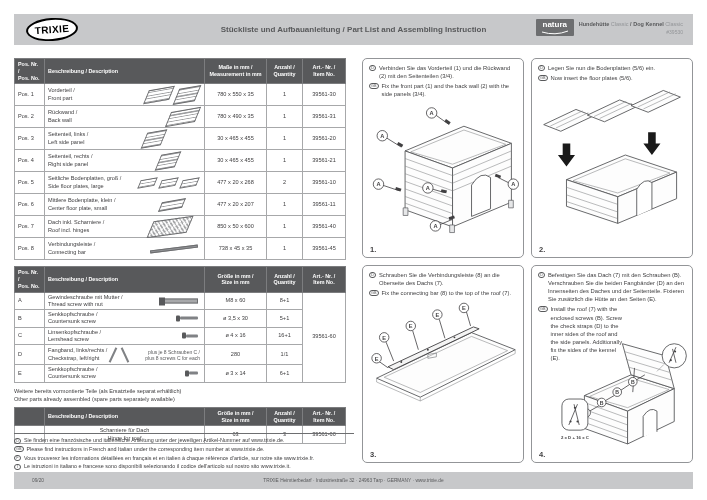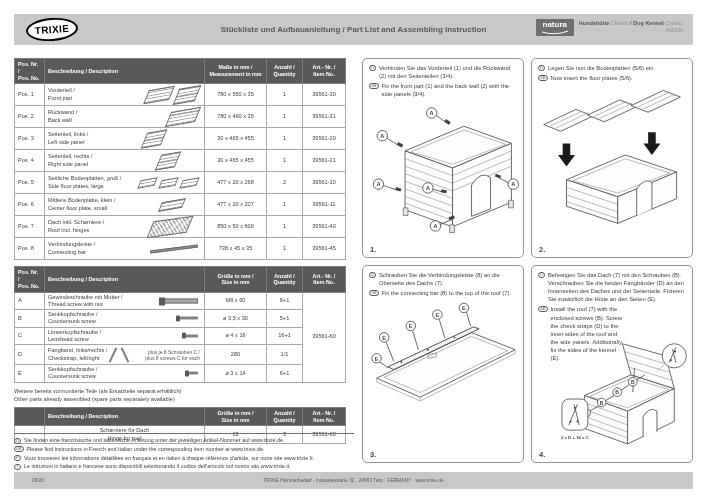--- a/index.html
+++ b/index.html
@@ -4,21 +4,21 @@
 <style>
   * { box-sizing: border-box; margin: 0; padding: 0; }
   html,body { width:707px; height:500px; background:#fff; font-family:"Liberation Sans",sans-serif; color:#414042; }
   .page { position:relative; width:707px; height:500px; overflow:hidden; background:#fff; }
 
   
   .topbar { position:absolute; left:14px; top:14px; width:679px; height:31px; background:#c7c8ca; display:flex; align-items:center; }
   .logo { position:absolute; left:12px; top:4px; width:52px; height:23px; border:2px solid #000; border-radius:50%; display:flex; align-items:center; justify-content:center; transform:rotate(-4deg); background:#fff; }
   .logo span { font-size:10px; font-weight:bold; letter-spacing:0.4px; color:#000; }
   .title { width:100%; text-align:center; font-size:8px; font-weight:bold; color:#58595b; }
-  .badge { position:absolute; right:10px; top:5px; display:flex; align-items:flex-start; gap:5px; }
+  .badge { position:absolute; right:10px; top:5px; display:flex; align-items:flex-end; gap:5px; }
   .natura-box { background:#6d6e70; color:#fff; font-size:8px; font-weight:bold; padding:2px 5px 1px 5px; border-radius:1px; line-height:1; text-align:center; }
   .natura-box svg { display:block; margin:1px auto 0; }
   .badge-text { font-size:5.5px; line-height:1.5; text-align:left; }
   .badge-text .b { font-weight:bold; color:#58595b; }
   .badge-text .l { color:#939598; }
   .badge-no { text-align:right; color:#939598; font-size:5px; }
 
   
   .left-col { position:absolute; left:14px; top:58px; width:331px; }
   table { border-collapse:collapse; width:331px; table-layout:fixed; }

